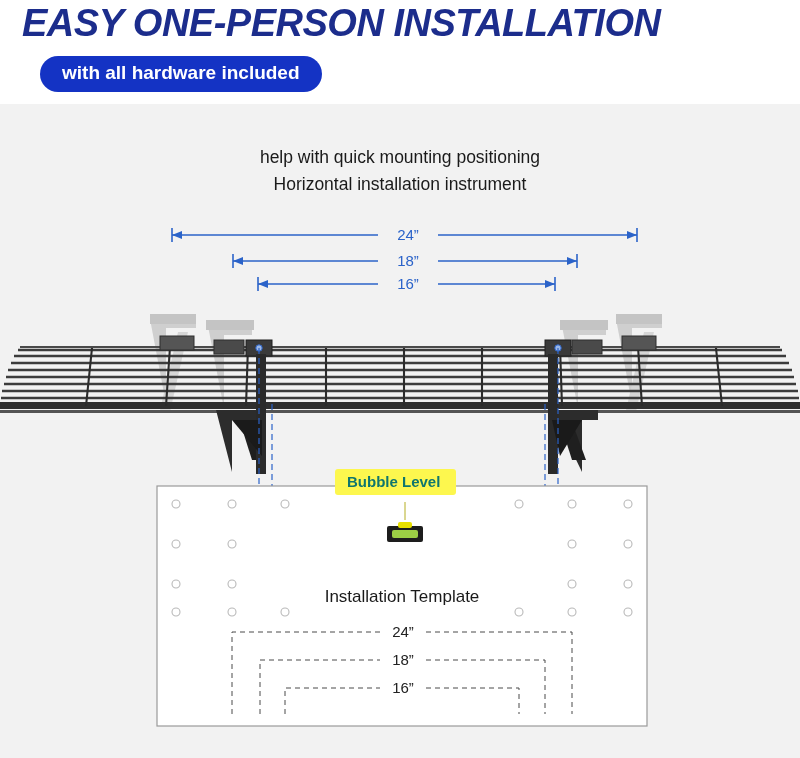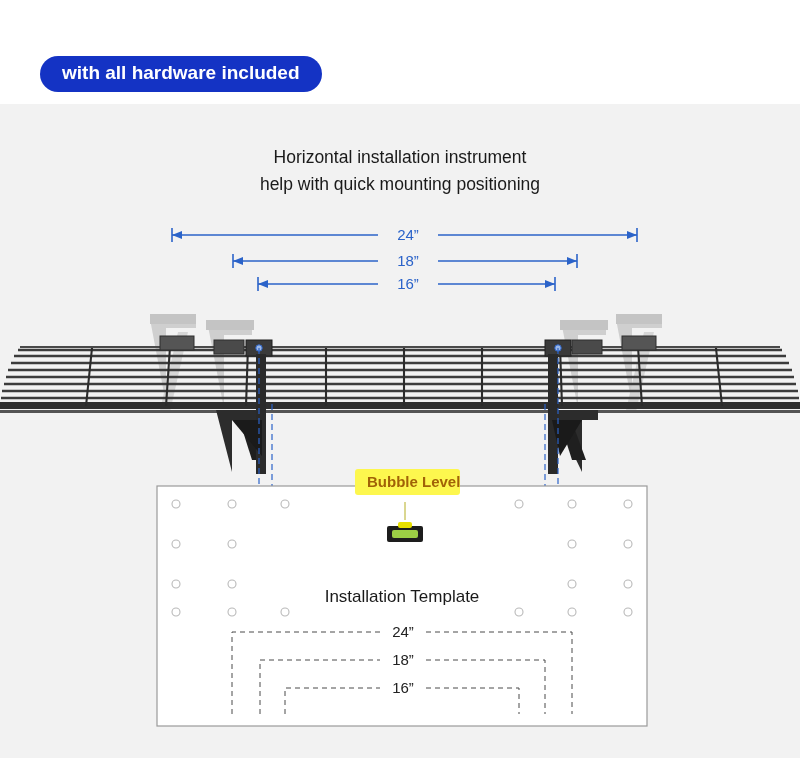--- a/index.html
+++ b/index.html
@@ -88,43 +88,44 @@
     font-family: "Liberation Sans", sans-serif;
   }
   .tmpl-title {
     font-size: 17px;
     fill: #1a1a1a;
     font-family: "Liberation Sans", sans-serif;
   }
 
   .bubble-badge {
     position: absolute;
-    left: 355px;
+    left: 335px;
     top: 365px;
     background: #fdf74e;
-    color: #a16207;
+    color: #0f766e;
     font-size: 15px;
     font-weight: bold;
-    padding: 4px 0 5px 12px;
+    padding: 4px 16px 5px 12px;
     border-radius: 3px;
     white-space: nowrap;
   }
 </style>
 </head>
 <body>
 
 <div class="header">
+  <div class="header-title">EASY ONE-PERSON INSTALLATION</div>
   <div class="header-pill">with all hardware included</div>
 </div>
 
 <div class="panel">
 
   <div class="caption">
+    <div>help with quick mounting positioning</div>
     <div>Horizontal installation instrument</div>
-    <div>help with quick mounting positioning</div>
   </div>
 
   <svg class="svg-stage" viewBox="0 0 800 654">
 
     <g>
       <line x1="172" y1="131" x2="378" y2="131" stroke="#2b63c9" stroke-width="1.3"></line>
       <line x1="438" y1="131" x2="637" y2="131" stroke="#2b63c9" stroke-width="1.3"></line>
       <line x1="172" y1="124" x2="172" y2="138" stroke="#2b63c9" stroke-width="1.6"></line>
       <line x1="637" y1="124" x2="637" y2="138" stroke="#2b63c9" stroke-width="1.6"></line>
       <polygon points="172,131 182,127 182,135" fill="#2b63c9"></polygon>

